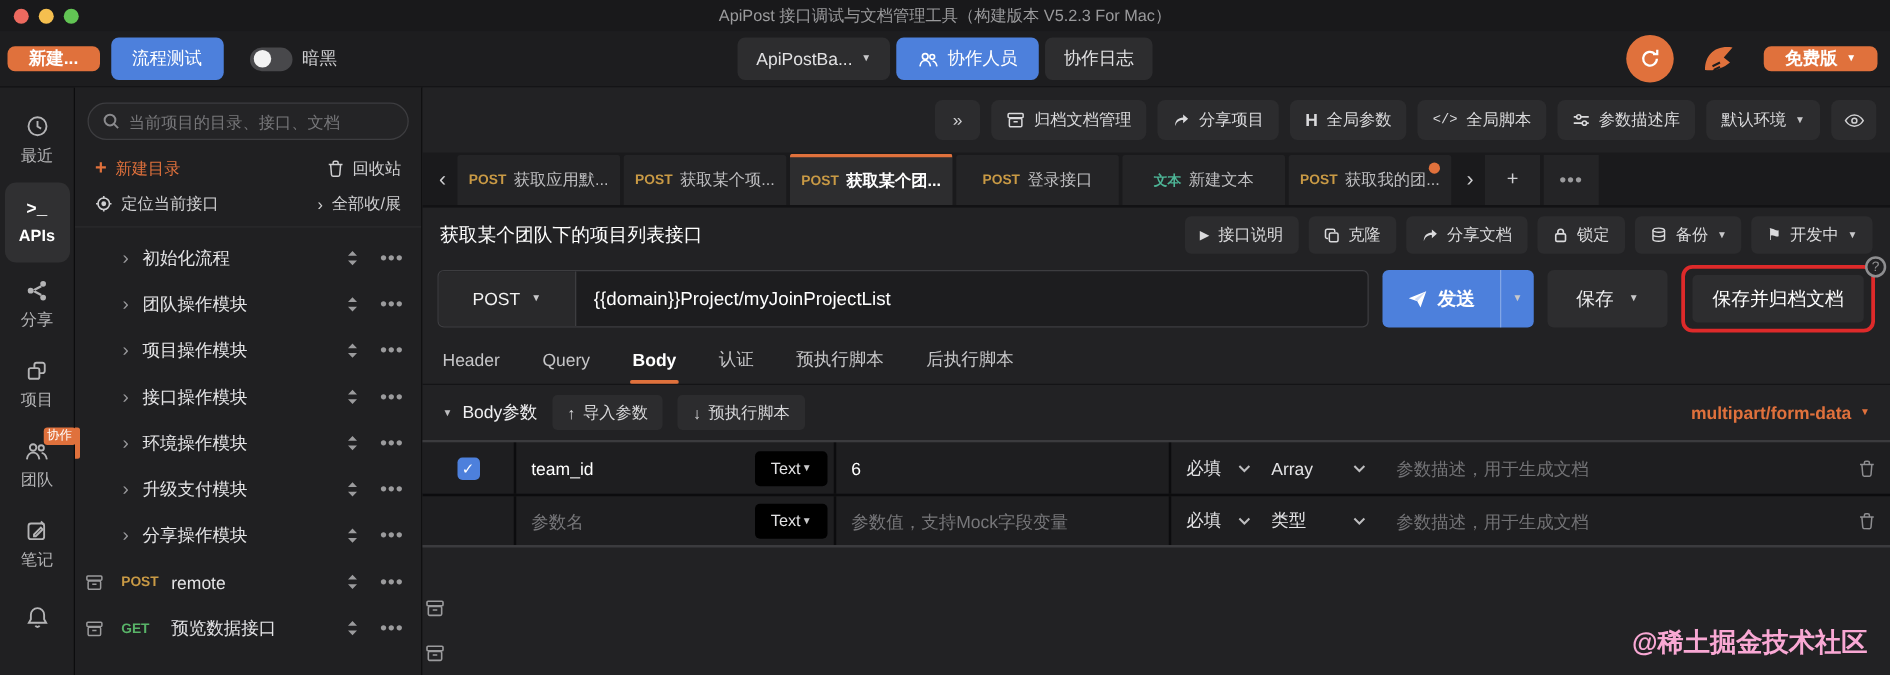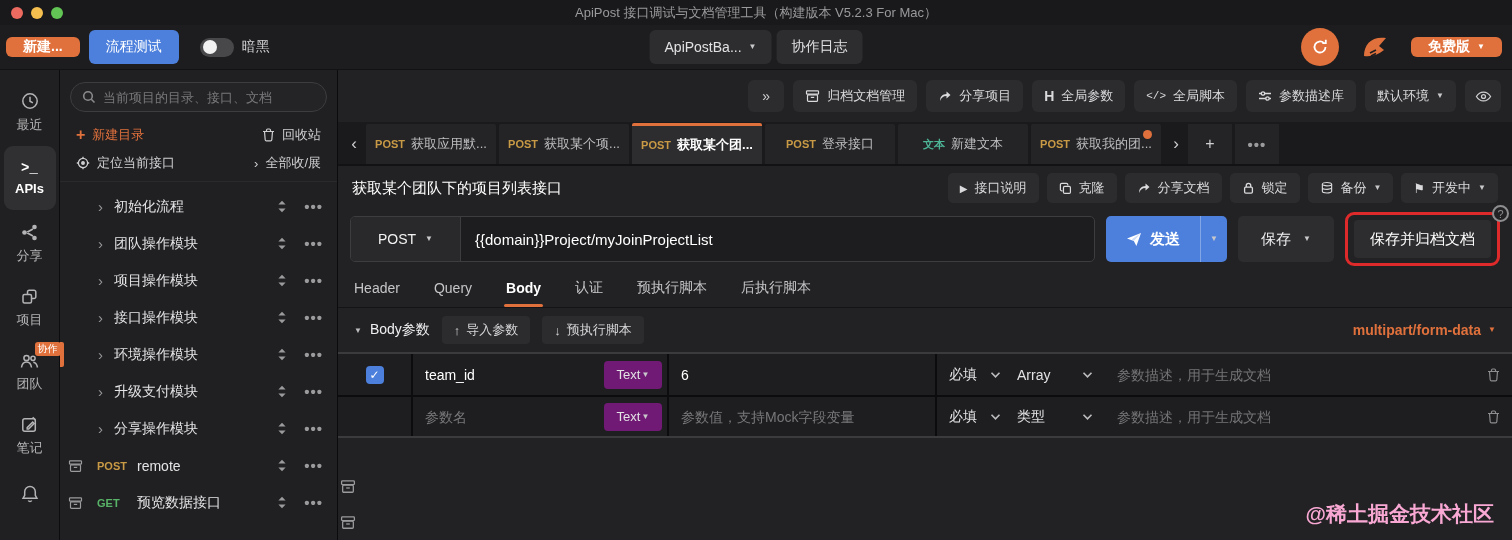--- a/index.html
+++ b/index.html
@@ -111,21 +111,21 @@
 
   .ptable { border-top:2px solid #3b3b3e; border-bottom:2px solid #3b3b3e; }
   .prow { height:41px; display:flex; align-items:stretch; background:#1e1e20; }
   .prow + .prow { border-top:2px solid #0c0c0e; }
   .cell { display:flex; align-items:center; }
   .c-check { width:73px; justify-content:center; }
   .checkbox { width:18px; height:18px; border-radius:4px; background:#4d80dc; color:#fff; display:grid; place-items:center; font-size:12px; font-weight:bold; }
   .c-name { width:256px; border-left:2px solid #0c0c0e; padding:0 5px 0 12px; gap:6px; }
   .cell-input { flex:1; min-width:0; background:transparent; border:none; outline:none; color:#fff; font-size:14px; }
   .cell-input::placeholder { color:#77777a; }
-  .type-dd { width:58px; height:28px; background:#701a75; border-radius:4px; color:#e2e2e4; font-size:13px; display:flex; align-items:center; justify-content:center; gap:1px; flex:none; }
+  .type-dd { width:58px; height:28px; background:#000000; border-radius:4px; color:#e2e2e4; font-size:13px; display:flex; align-items:center; justify-content:center; gap:1px; flex:none; }
   .c-value { flex:1; border-left:2px solid #0c0c0e; padding:0 12px; }
   .c-meta { width:577px; border-left:2px solid #0c0c0e; padding:0 12px; flex:none; }
   .meta-label { color:#e2e2e4; font-size:14px; }
   .meta-caret { margin:0 16px 0 13px; color:#bdbdbf; }
   .meta-type { width:52px; }
   .desc-input { flex:1; min-width:0; background:transparent; border:none; outline:none; color:#d946ef; font-size:14px; margin-left:8px; }
   .desc-input::placeholder { color:#737376; }
   .trash-btn { color:#8d8d90; margin-left:10px; }
 
   .filler { flex:1; position:relative; }
@@ -160,20 +160,30 @@
             <span class="knob"></span>
           </span>
         <span>暗黑</span>
       </div>
     </div>
     <div class="tool-center">
       <div class="btn btn-gray">
         <span>ApiPostBa...</span>
         <span class="caret">▼</span>
       </div>
+      <div class="btn btn-blue">
+        <span>
+            <svg width="17" height="15" viewBox="0 0 18 16" fill="none" stroke="#fff" stroke-width="1.4">
+              <circle cx="6.5" cy="5.5" r="2.4"></circle>
+              <circle cx="12.5" cy="5.8" r="2"></circle>
+              <path d="M2 14c.5-3.3 2.4-5 4.5-5s4 1.7 4.5 5M12.8 9.4c1.8.3 3.2 1.7 3.7 4.6"></path>
+            </svg>
+          </span>
+        <span>协作人员</span>
+      </div>
       <div class="btn btn-gray">
         <span>协作日志</span>
       </div>
     </div>
     <div class="tool-right">
       <div class="sync-btn">
         <span>
             <svg width="20" height="20" viewBox="0 0 20 20" fill="none" stroke="#fff" stroke-width="1.8">
               <path d="M15.5 10a5.5 5.5 0 1 1-1.7-4"></path>
               <path d="M15.8 2.8v3.4h-3.4"></path>

